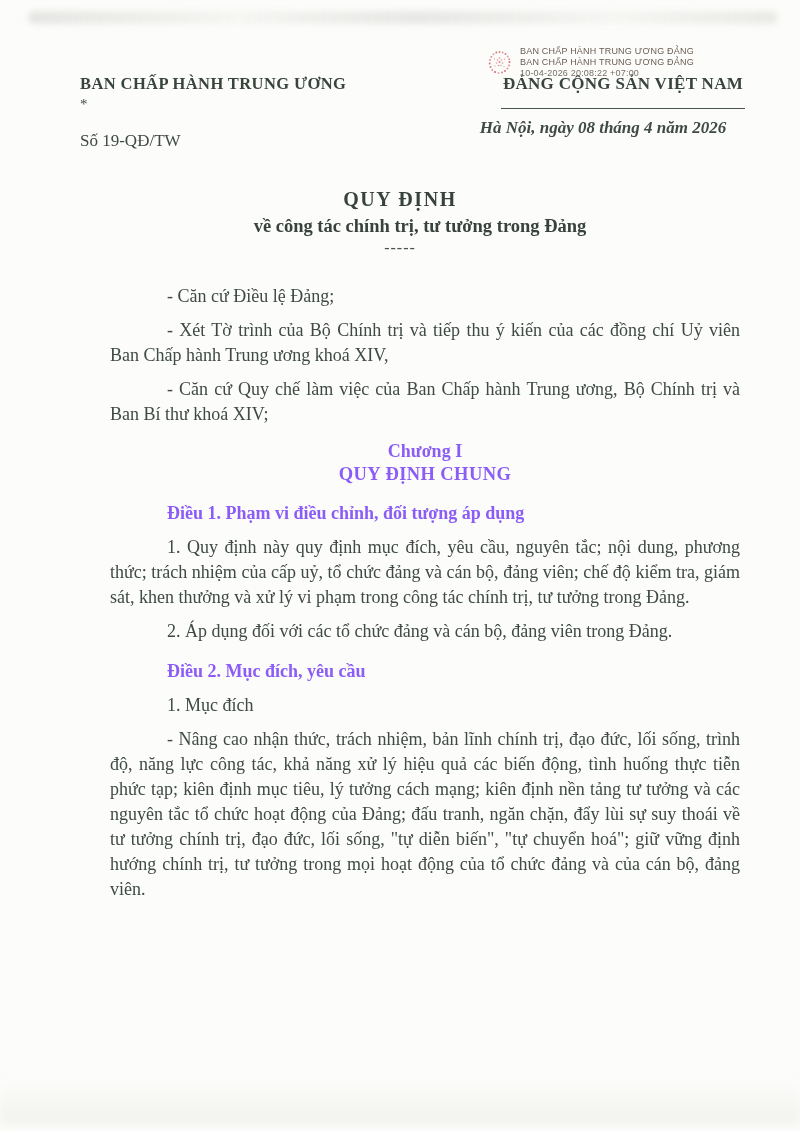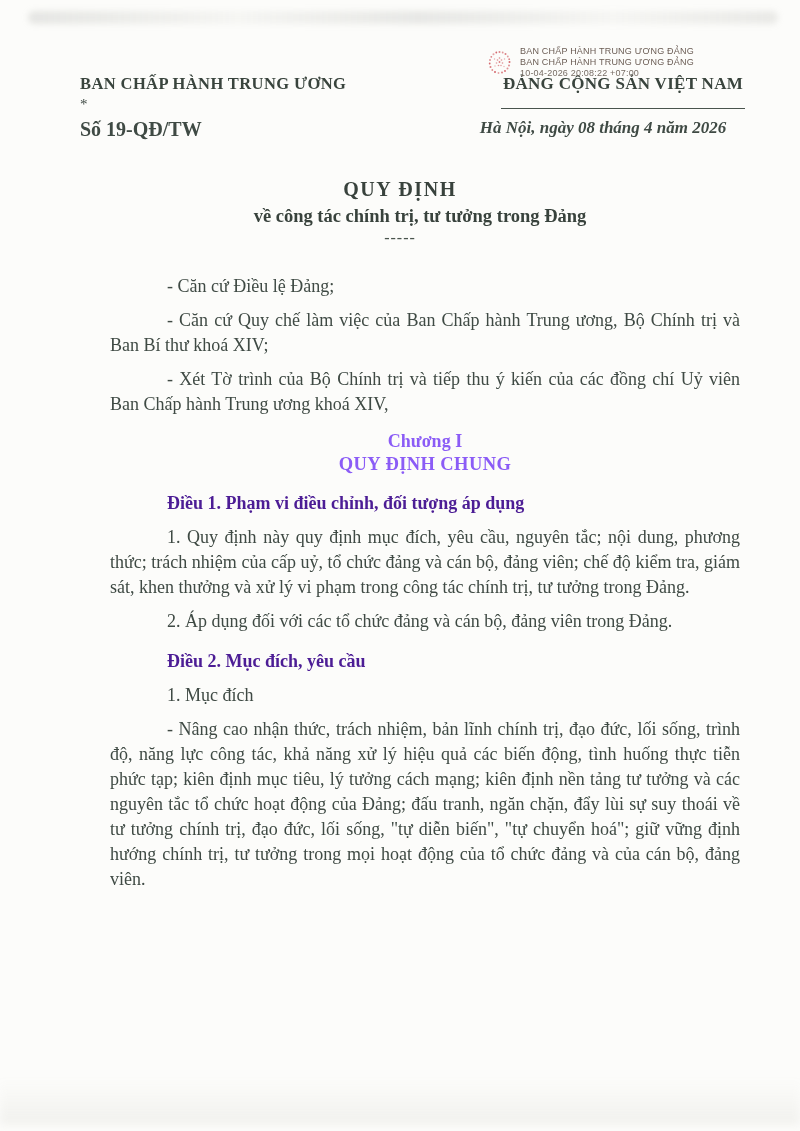--- a/index.html
+++ b/index.html
@@ -43,21 +43,21 @@
 
   
   .header {
     display: flex; justify-content: space-between;
     padding: 74px 46px 0 80px;
   }
   .header-left  { width: 338px; text-align: left; }
   .header-right { width: 302px; text-align: center; }
   .h-org  { font-size: 16.5px; font-weight: bold; letter-spacing: .4px; color: #39443d; }
   .h-star { font-size: 15px; line-height: 14px; margin-top: 3px; }
-  .h-num  { font-size: 20px; margin-top: 7px; font-weight: bold; }
+  .h-num  { font-size: 17px; margin-top: 20px; }
   .h-national {
     display: inline-block; font-size: 17px; font-weight: bold;
     letter-spacing: .3px; color: #39443d;
     padding: 0 2px 14px 2px; border-bottom: 1.6px solid #49544d; margin-left: 40px;
   }
   .h-date { font-size: 17px; font-weight: bold; font-style: italic; margin-top: 9px; }
 
   
   .title-block { text-align: center; margin-top: 37px; }
   .title-main { font-size: 20px; font-weight: bold; letter-spacing: 1.6px; color: #38423c; }
@@ -67,21 +67,21 @@
   
   .doc-body {
     margin: 27px 60px 0 110px;
     font-size: 18px; line-height: 25px;
     text-align: justify;
   }
   .doc-body p { margin: 9px 0; text-indent: 57px; }
   .chapter { text-align: center; font-weight: bold; margin: 13px 0 15px 0; color: #8b5cf6; }
   .chapter-label { font-size: 18px; line-height: 23px; }
   .chapter-title { font-size: 18.5px; line-height: 23px; letter-spacing: .4px; }
-  .article-heading { font-weight: bold; margin-top: 15px !important; color: #4c1d95; }
+  .article-heading { font-weight: bold; margin-top: 15px !important; color: #8b5cf6; }
 </style>
 </head>
 <body>
 
 <div class="page">
 
   <div class="smudge-top"></div>
 
   <div class="stamp">
     <svg class="seal" viewBox="0 0 26 30" aria-hidden="true">
@@ -141,22 +141,22 @@
   </div>
 
   <div class="title-block">
     <div class="title-main">QUY ĐỊNH</div>
     <div class="title-sub">về công tác chính trị, tư tưởng trong Đảng</div>
     <div class="title-divider">-----</div>
   </div>
 
   <div class="doc-body">
     <p>- Căn cứ Điều lệ Đảng;</p>
+    <p>- Xét Tờ trình của Bộ Chính trị và tiếp thu ý kiến của các đồng chí Uỷ viên Ban Chấp hành Trung ương khoá XIV,</p>
     <p>- Căn cứ Quy chế làm việc của Ban Chấp hành Trung ương, Bộ Chính trị và Ban Bí thư khoá XIV;</p>
-    <p>- Xét Tờ trình của Bộ Chính trị và tiếp thu ý kiến của các đồng chí Uỷ viên Ban Chấp hành Trung ương khoá XIV,</p>
 
     <div class="chapter">
       <div class="chapter-label">Chương I</div>
       <div class="chapter-title">QUY ĐỊNH CHUNG</div>
     </div>
 
     <p class="article-heading">Điều 1. Phạm vi điều chỉnh, đối tượng áp dụng</p>
     <p>1. Quy định này quy định mục đích, yêu cầu, nguyên tắc; nội dung, phương thức; trách nhiệm của cấp uỷ, tổ chức đảng và cán bộ, đảng viên; chế độ kiểm tra, giám sát, khen thưởng và xử lý vi phạm trong công tác chính trị, tư tưởng trong Đảng.</p>
     <p>2. Áp dụng đối với các tổ chức đảng và cán bộ, đảng viên trong Đảng.</p>
 

